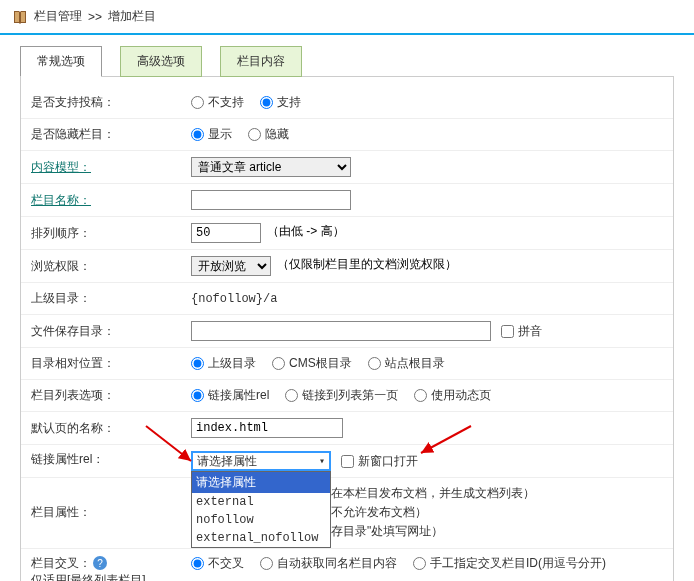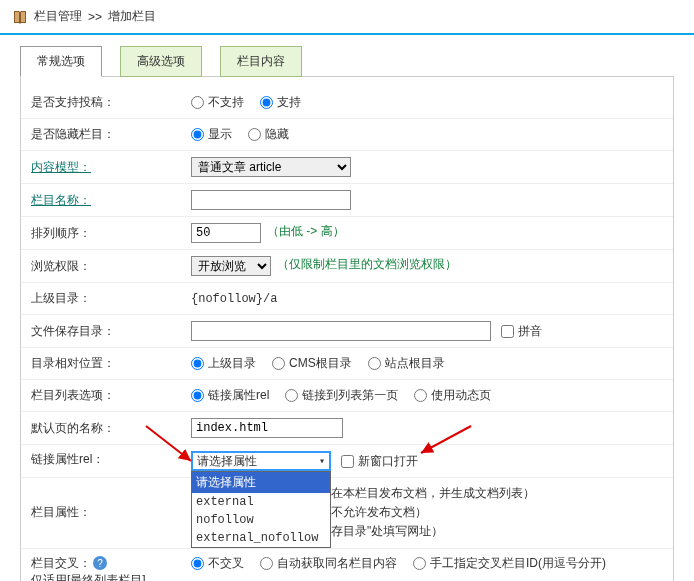--- a/index.html
+++ b/index.html
@@ -13,21 +13,21 @@
 .form-container { border: 1px solid #ccc; margin: 0 20px 16px; padding: 10px 0; }
 .form-row { display: flex; align-items: center; padding: 6px 10px; border-bottom: 1px solid #eee; min-height: 32px; }
 .form-row:last-of-type { border-bottom: none; }
 .label { width: 160px; flex-shrink: 0; }
 .label.red { color: #0f766e; text-decoration: underline; }
 .controls { flex: 1; display: flex; flex-wrap: wrap; position: relative; }
 .radio-group { display: inline-flex; align-items: center; gap: 4px; margin-right: 16px; }
 input[type="radio"], input[type="checkbox"] { margin: 0; }
 input[type="text"] { border: 1px solid #888; padding: 2px 4px; font-size: 12px; height: 20px; }
 select { border: 1px solid #888; padding: 1px 2px; font-size: 12px; height: 20px; }
-.hint { color: #15803d; margin-left: 6px; }
+.hint { color: #000000; margin-left: 6px; }
 .mono { font-family: "Courier New", monospace; }
 .dropdown-open { position: relative; display: inline-block; }
 .dropdown-box { border: 2px solid #3399ff; background: #fff; width: 140px; height: 20px; padding: 1px 4px; font-family: "Courier New", monospace; display: flex; align-items: center; justify-content: space-between; }
 .dropdown-arrow { font-size: 10px; }
 .dropdown-list { position: absolute; top: 20px; left: 0; width: 140px; border: 1px solid #666; background: #fff; z-index: 10; }
 .dropdown-item { padding: 2px 4px; font-family: "Courier New", monospace; cursor: default; }
 .dropdown-item.selected { background: #3366cc; color: #fff; }
 .help-icon { display: inline-flex; width: 14px; height: 14px; border-radius: 50%; background: #4a90d9; color: #fff; font-size: 10px; align-items: center; justify-content: center; margin-left: 2px; }
 .arrow-svg { position: absolute; pointer-events: none; z-index: 20; }
 .multi-line { display: block; line-height: 1.6; }

